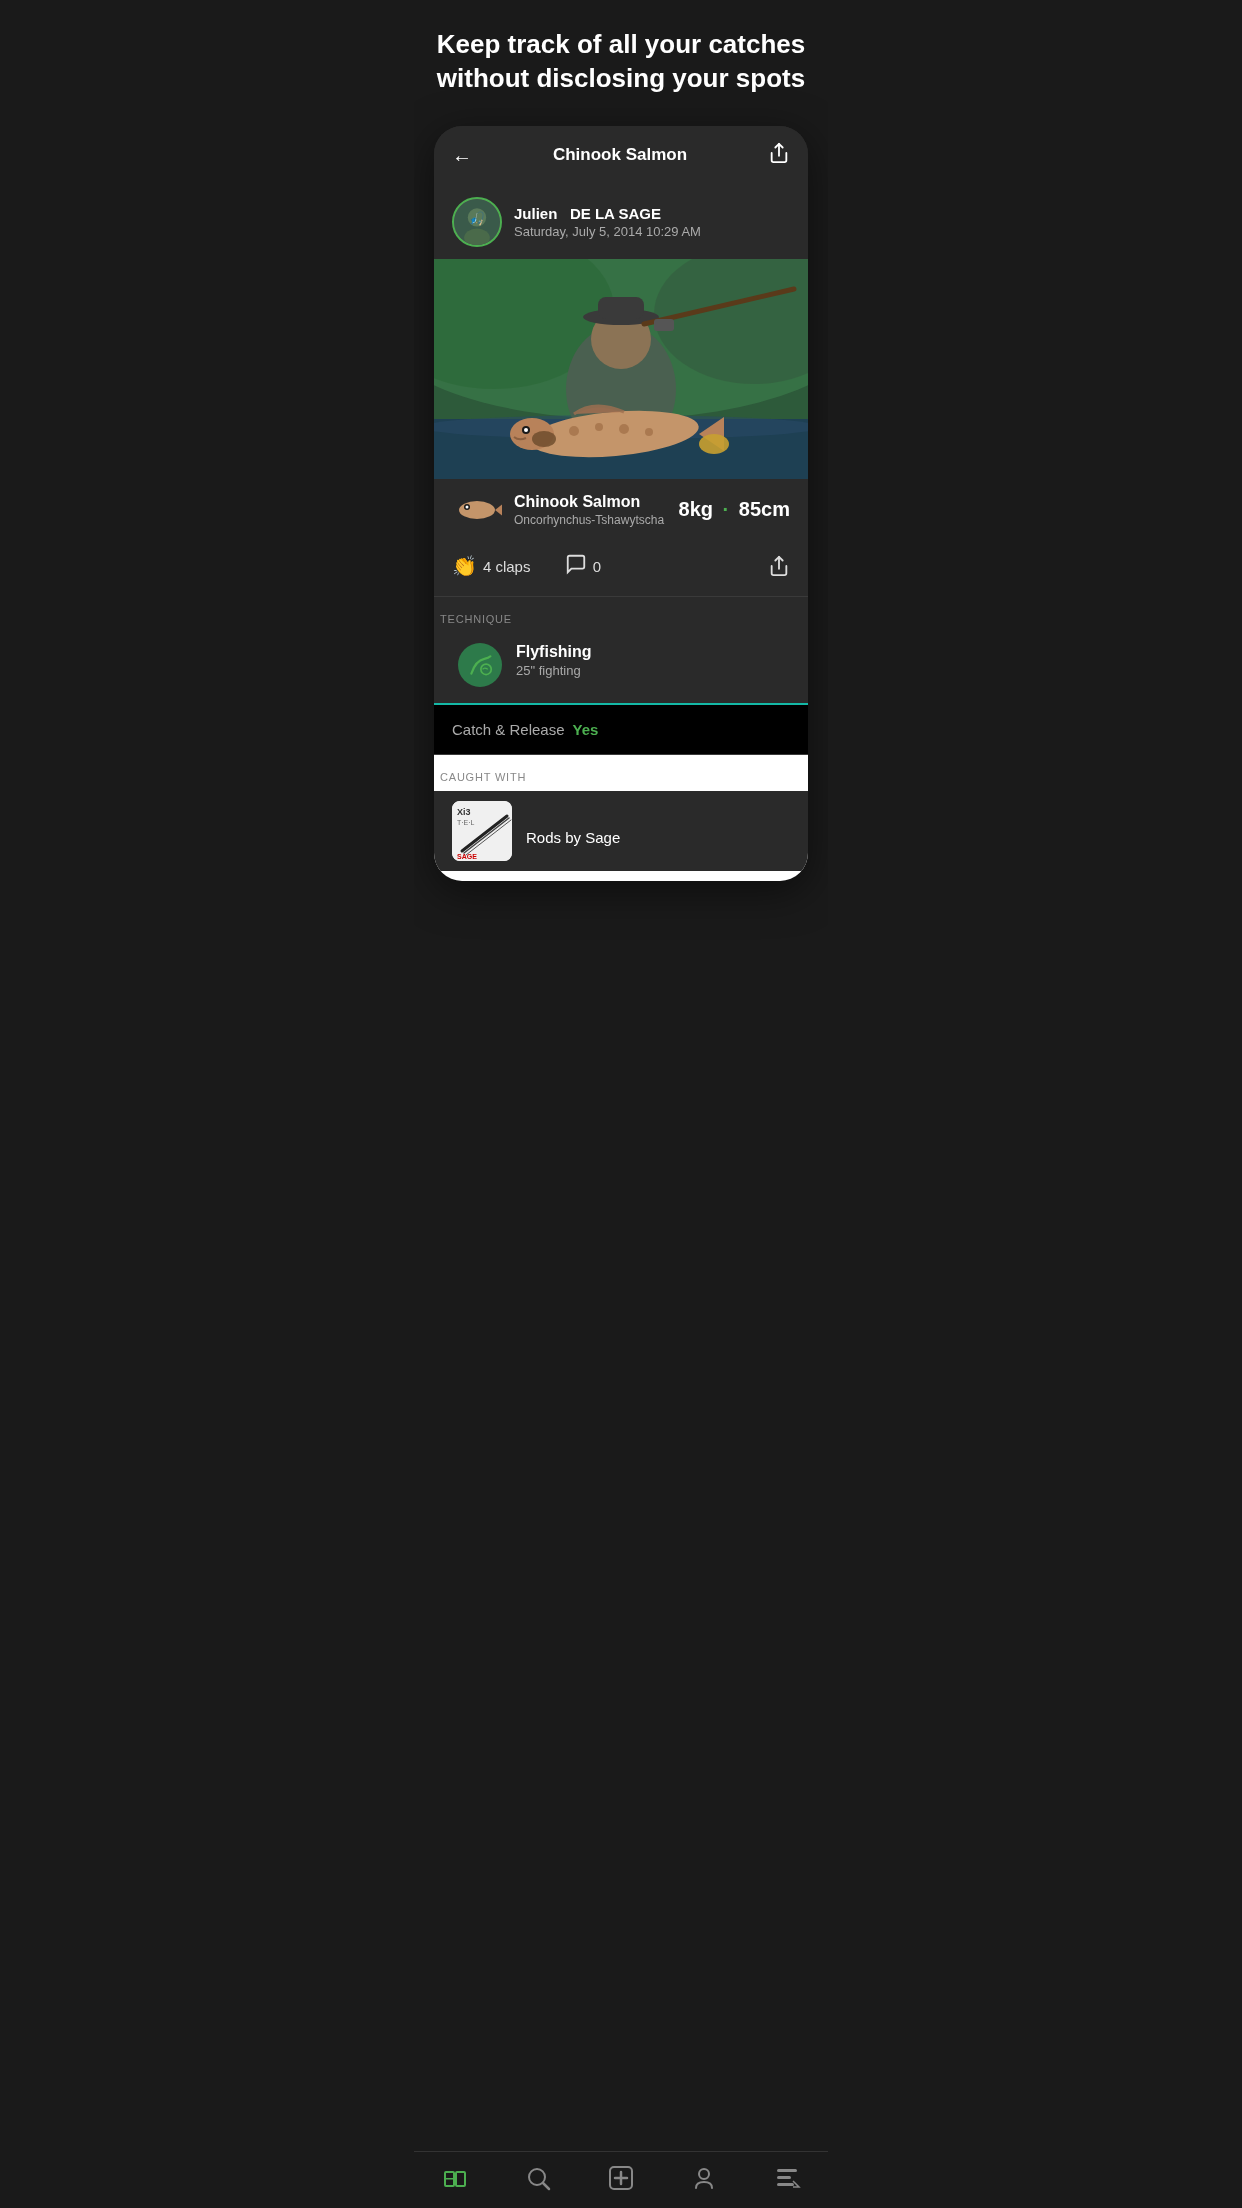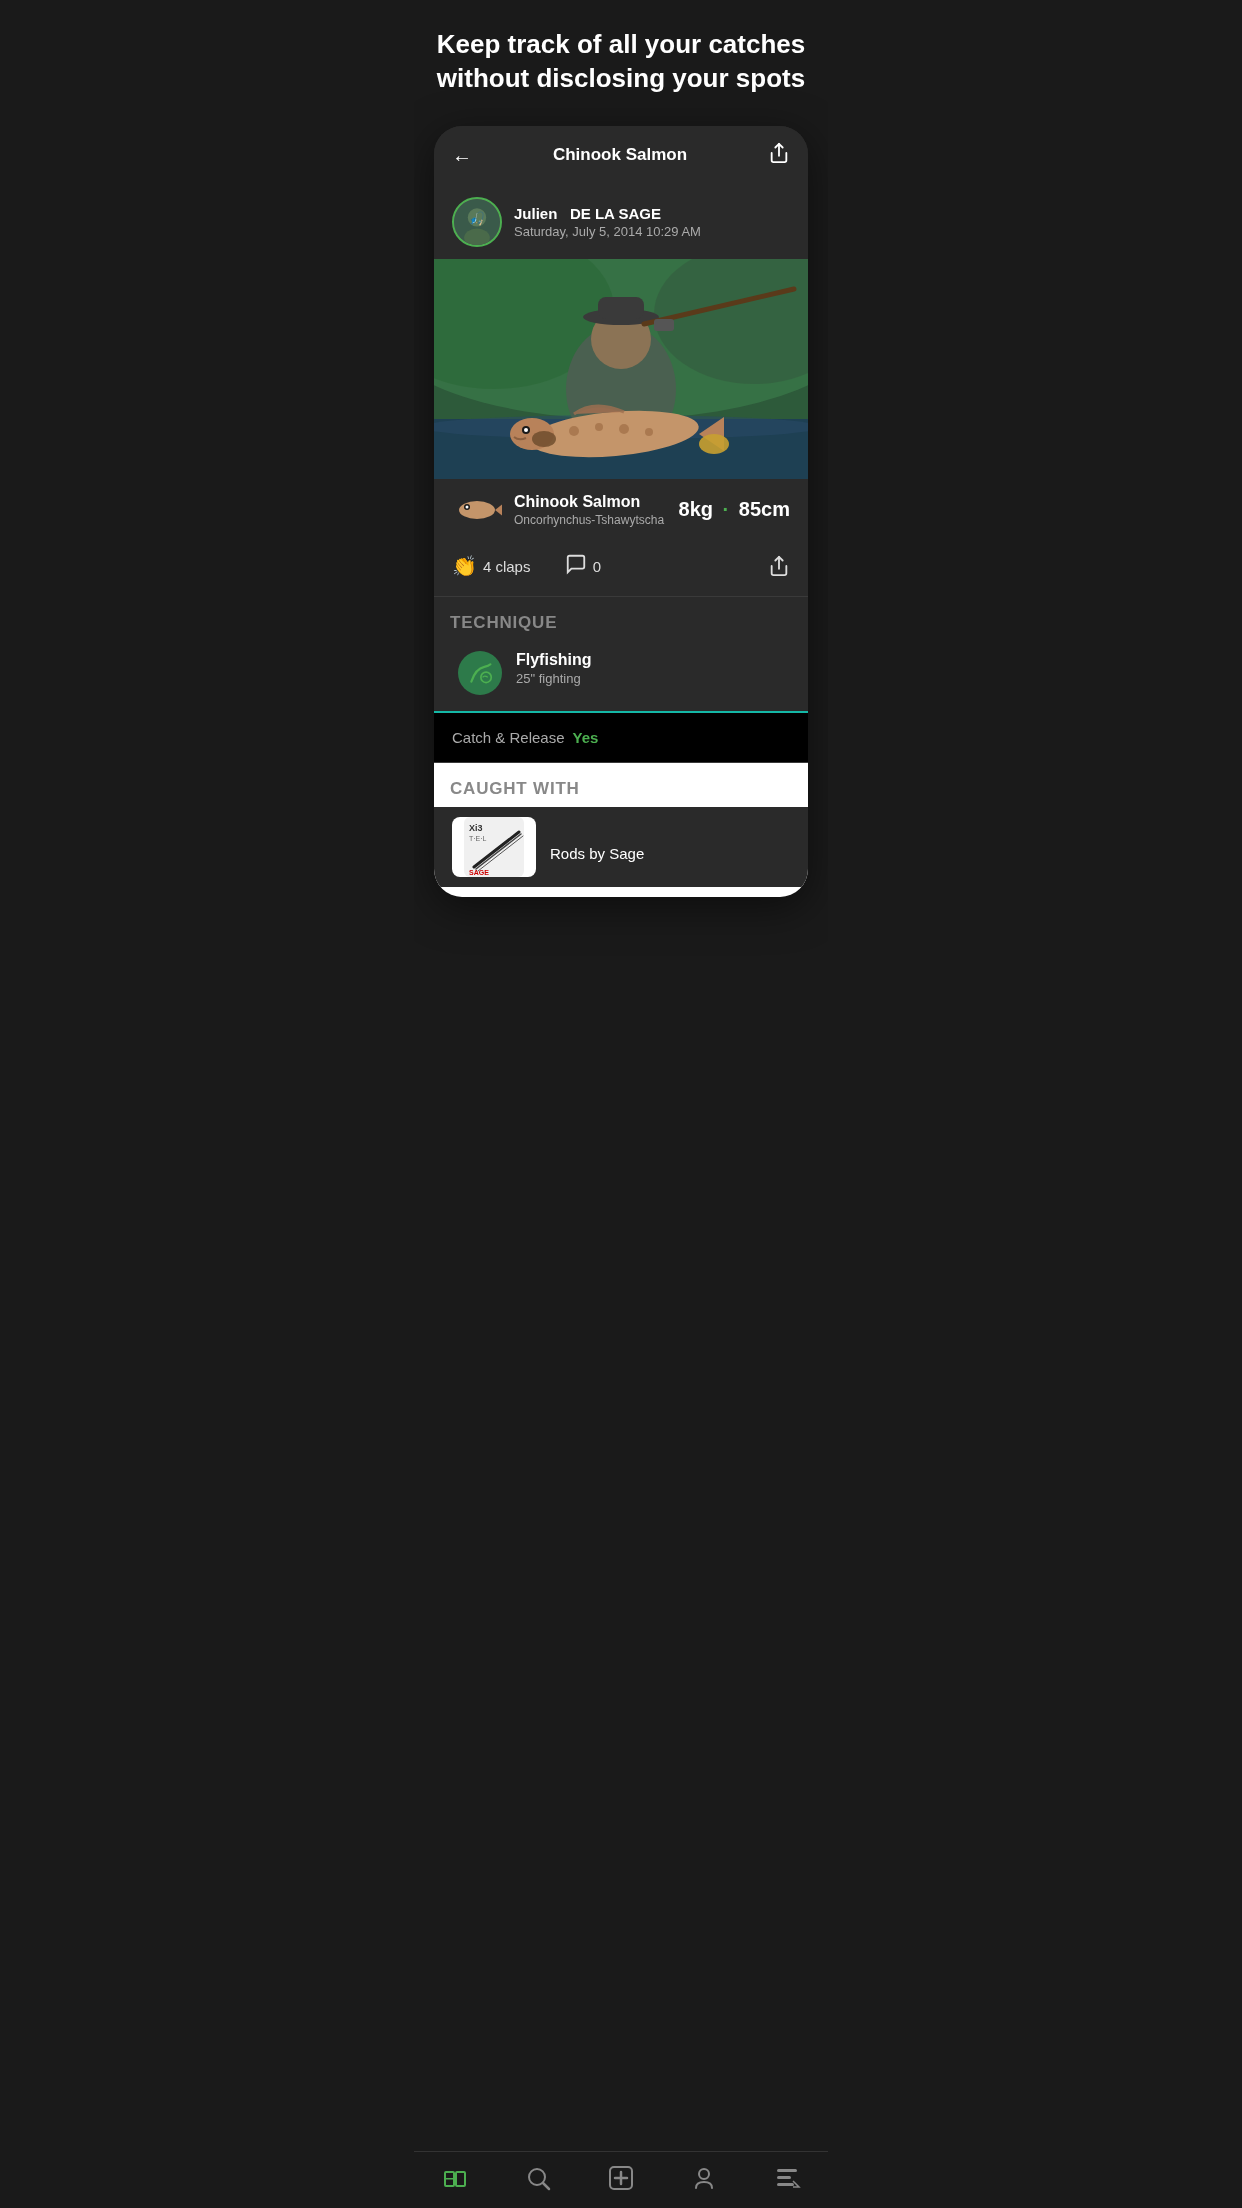--- a/index.html
+++ b/index.html
@@ -183,23 +183,23 @@
     .action-share {
       display: flex;
       align-items: center;
       justify-content: flex-end;
       flex: 1;
       cursor: pointer;
       color: #ddd;
     }
 
     .section-label {
-      padding: 16px 16px 8px;
-      font-size: 17px;
-      font-weight: 700;
+      padding: 16px 6px 8px;
+      font-size: 11px;
+      font-weight: 400;
       color: #888;
       letter-spacing: 0.8px;
       text-transform: uppercase;
     }
 
     .technique-row {
       display: flex;
       padding: 10px 24px 16px;
       background: #2a2a2a;
       border-bottom: 2px solid #14b8a6;
@@ -259,21 +259,21 @@
     }
 
     .equipment-row {
       display: flex;
       align-items: center;
       padding: 10px 18px;
       background: #2a2a2a;
     }
 
     .equipment-thumb {
-      width: 84px;
+      width: 60px;
       height: 60px;
       border-radius: 8px;
       background: #fff;
       display: flex;
       align-items: flex-end;
       justify-content: center;
       overflow: hidden;
       flex-shrink: 0;
     }
 

